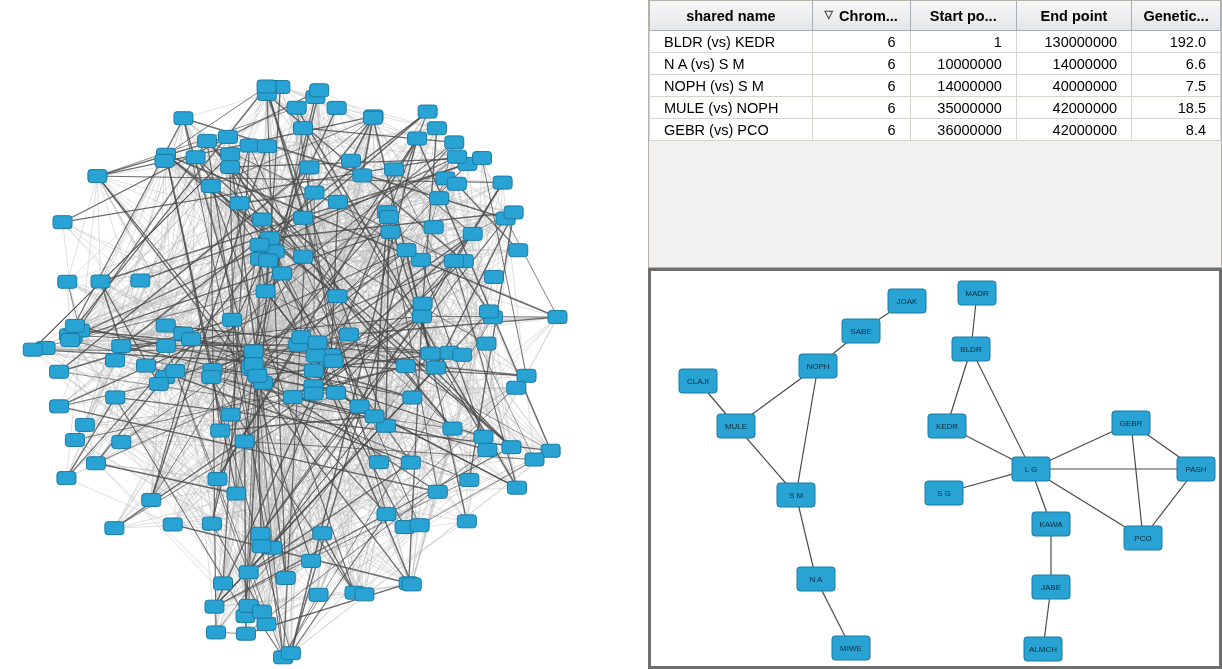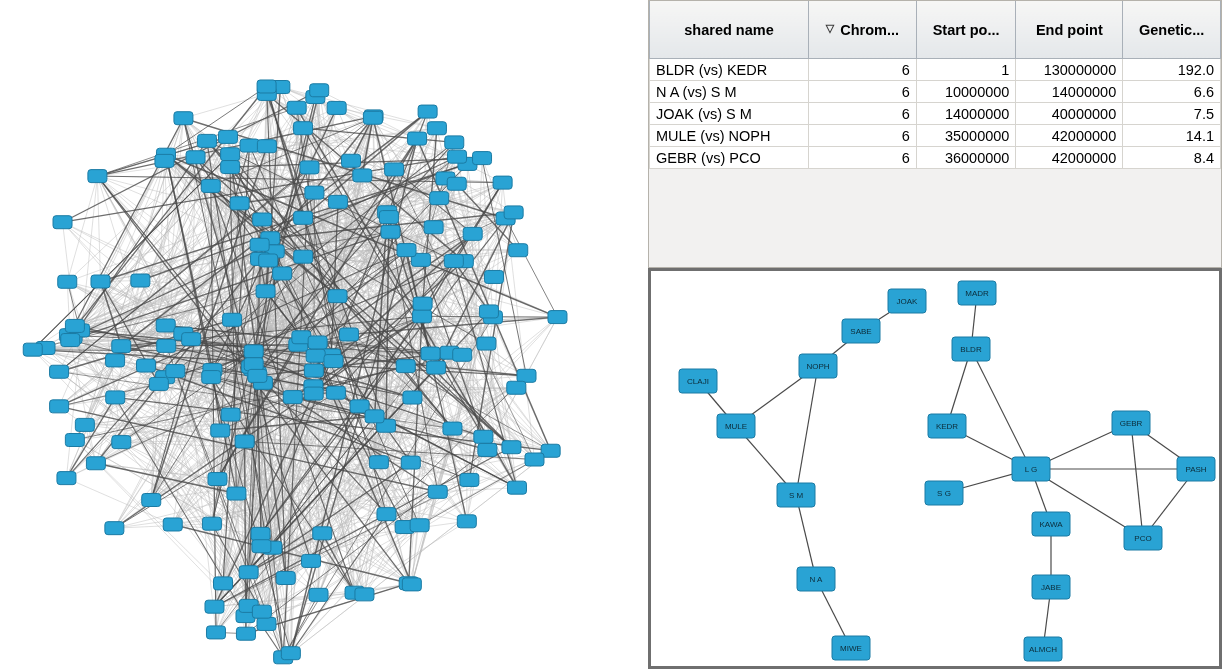--- a/index.html
+++ b/index.html
@@ -46,29 +46,29 @@
     background: #ffffff;
   }
   table.data-table th {
     background: linear-gradient(to bottom, #f6f6f5 0%, #e4e7ea 100%);
     border: 1px solid #a9b0b8;
     border-top: none;
     border-left: none;
     height: 25px;
     font-weight: bold;
     font-size: 14.5px;
-    padding: 16px 6px;
+    padding: 2px 6px;
     white-space: nowrap;
   }
   table.data-table th.first-col { border-left: 1px solid #a9b0b8; }
   table.data-table td {
     border-bottom: 1px solid #d6d4cf;
     border-right: 1px solid #d6d4cf;
     height: 21px;
-    padding: 0 6px;
+    padding: 0 14px;
     white-space: nowrap;
     background: #ffffff;
   }
   table.data-table td.num { text-align: right; }
   table.data-table td.first-col { border-left: 1px solid #d6d4cf; text-align: left; }
   .sort-icon {
     display: inline-block;
     margin-right: 4px;
     color: #3a3a3a;
     font-size: 11px;
@@ -2052,32 +2052,32 @@
           <td class="num">192.0</td>
         </tr>
         <tr>
           <td class="first-col">N A (vs) S M</td>
           <td class="num">6</td>
           <td class="num">10000000</td>
           <td class="num">14000000</td>
           <td class="num">6.6</td>
         </tr>
         <tr>
-          <td class="first-col">JOAK (vs) S M</td>
+          <td class="first-col">NOPH (vs) S M</td>
           <td class="num">6</td>
           <td class="num">14000000</td>
           <td class="num">40000000</td>
           <td class="num">7.5</td>
         </tr>
         <tr>
           <td class="first-col">MULE (vs) NOPH</td>
           <td class="num">6</td>
           <td class="num">35000000</td>
           <td class="num">42000000</td>
-          <td class="num">14.1</td>
+          <td class="num">18.5</td>
         </tr>
         <tr>
           <td class="first-col">GEBR (vs) PCO</td>
           <td class="num">6</td>
           <td class="num">36000000</td>
           <td class="num">42000000</td>
           <td class="num">8.4</td>
         </tr>
       </tbody>
   </table>

